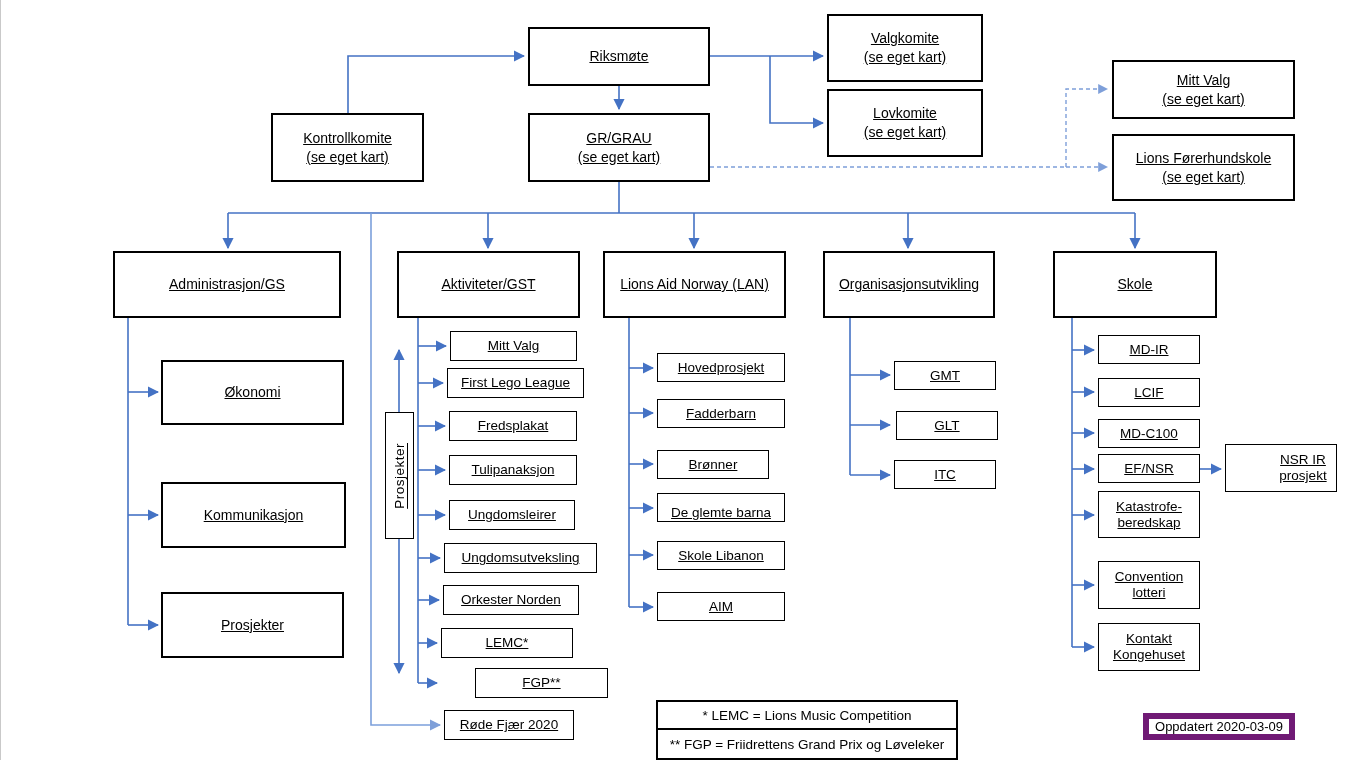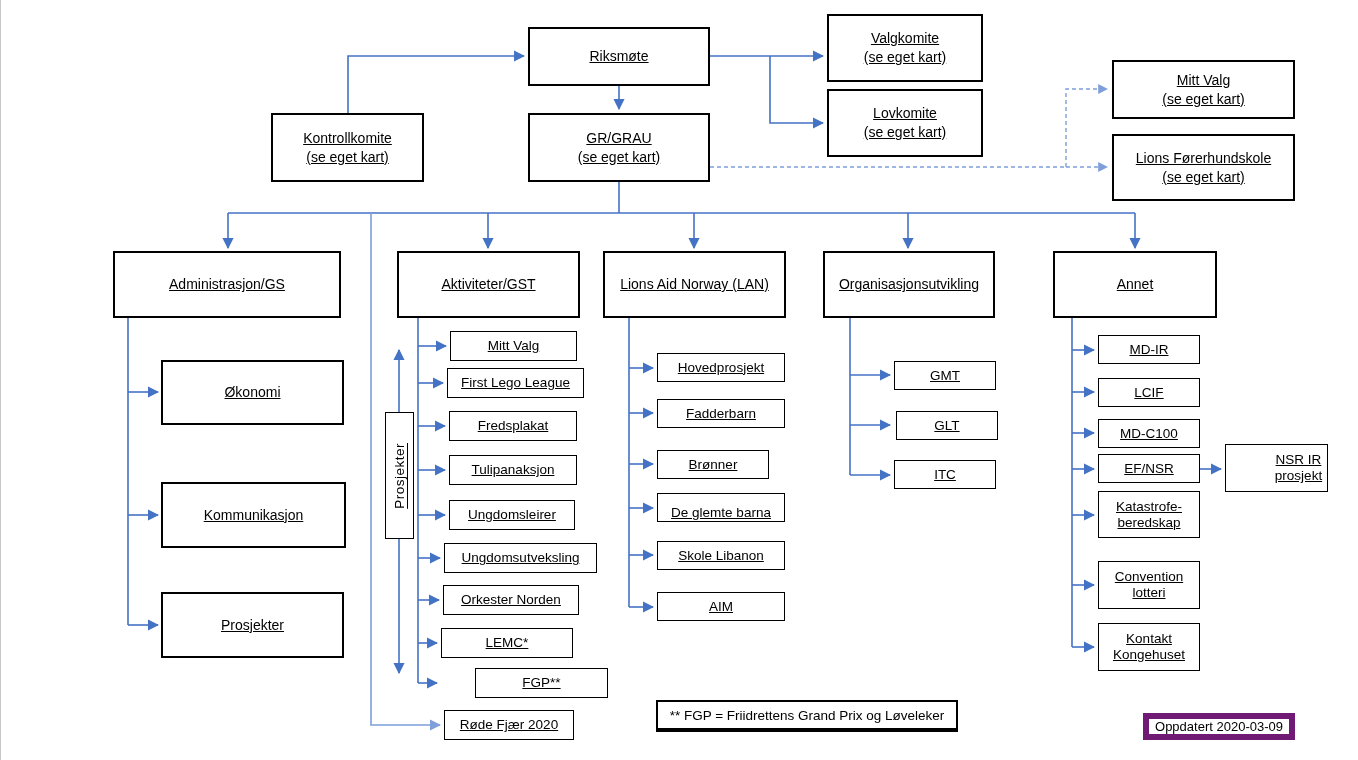--- a/index.html
+++ b/index.html
@@ -147,21 +147,21 @@
 <div class="box" style="left:397px;top:251px;width:183px;height:67px;">
   <span>Aktiviteter/GST</span>
 </div>
 <div class="box" style="left:603px;top:251px;width:183px;height:67px;">
   <span>Lions Aid Norway (LAN)</span>
 </div>
 <div class="box" style="left:823px;top:251px;width:172px;height:67px;">
   <span>Organisasjonsutvikling</span>
 </div>
 <div class="box" style="left:1053px;top:251px;width:164px;height:67px;">
-  <span>Annet</span>
+  <span>Skole</span>
 </div>
 
 <div class="box" style="left:161px;top:360px;width:183px;height:65px;">
   <span>Økonomi</span>
 </div>
 <div class="box" style="left:161px;top:482px;width:185px;height:66px;">
   <span>Kommunikasjon</span>
 </div>
 <div class="box" style="left:161px;top:592px;width:183px;height:66px;">
   <span>Prosjekter</span>
@@ -247,22 +247,23 @@
   <span>beredskap</span>
 </div>
 <div class="box sm" style="left:1098px;top:561px;width:102px;height:48px;">
   <span>Convention</span>
   <span>lotteri</span>
 </div>
 <div class="box sm" style="left:1098px;top:623px;width:102px;height:48px;">
   <span>Kontakt</span>
   <span>Kongehuset</span>
 </div>
-<div class="box sm" style="left:1225px;top:444px;width:103px;height:48px;padding-left:44px;">
+<div class="box sm" style="left:1225px;top:444px;width:112px;height:48px;padding-left:44px;">
   <span>NSR IR</span>
   <span>prosjekt</span>
 </div>
 
 <div class="foot" style="left:656px;top:700px;width:302px;">
+  <div class="row">* LEMC = Lions Music Competition</div>
   <div class="row">** FGP = Friidrettens Grand Prix og Løveleker</div>
 </div>
 
 <div class="badge" style="left:1143px;top:713px;width:152px;height:27px;">Oppdatert 2020-03-09</div>
 
 </body></html>

